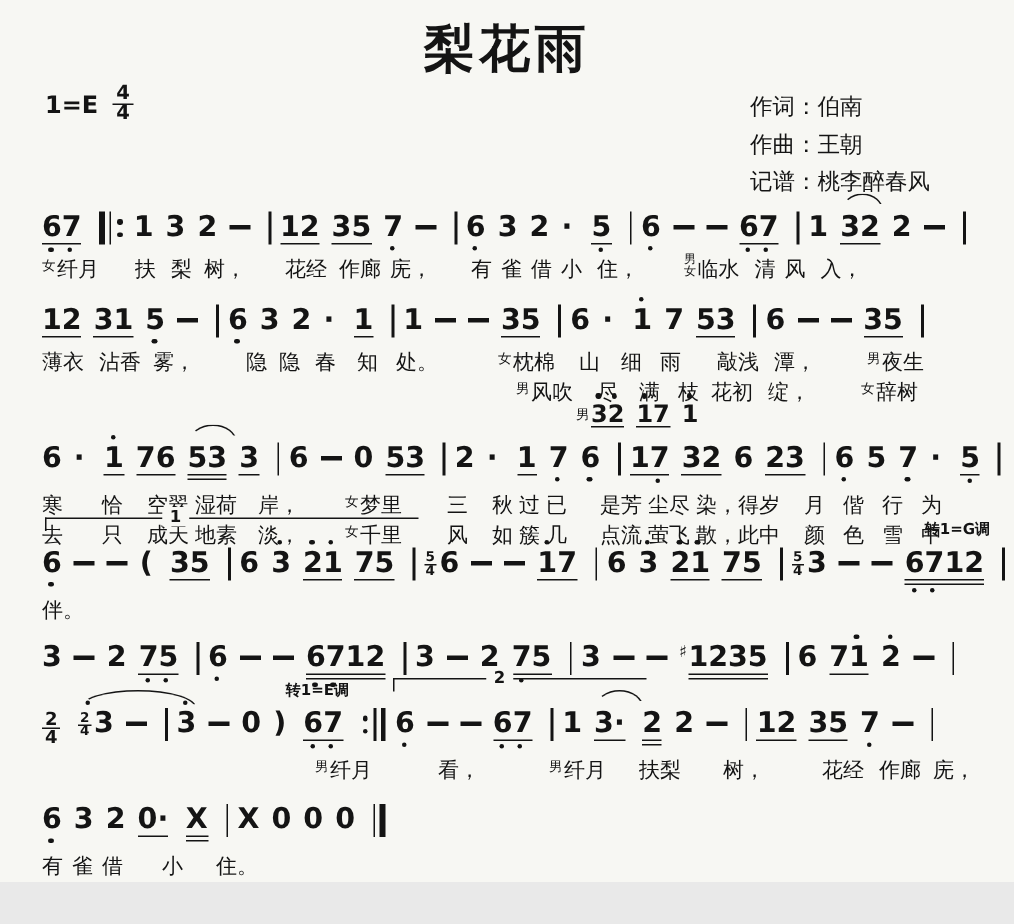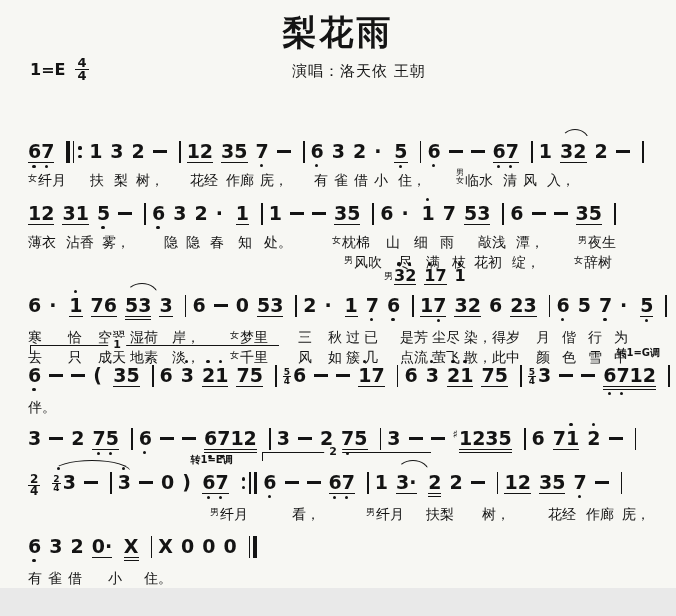--- a/index.html
+++ b/index.html
@@ -65,22 +65,26 @@
   <div class="title">梨花雨</div>
 
   <div class="keysig">
     <span>1=E</span>
     <span class="bigfrac">
       <span class="fnum">4</span>
       <span class="fden">4</span>
     </span>
   </div>
 
-  <div class="performer">演唱：洛天依 王朝</div>
 
+  <div class="rcredits">
+    <div>作词：伯南</div>
+    <div>作曲：王朝</div>
+    <div>记谱：桃李醉春风</div>
+  </div>
 
   <div id="score">
       <div class="line" style="top: 134px;">
         <div class="notes">
           <span class="tok">
             <span class="col">
               <span class="drow">
                 <span class="slot"></span>
                 <span class="slot"></span>
               </span>

